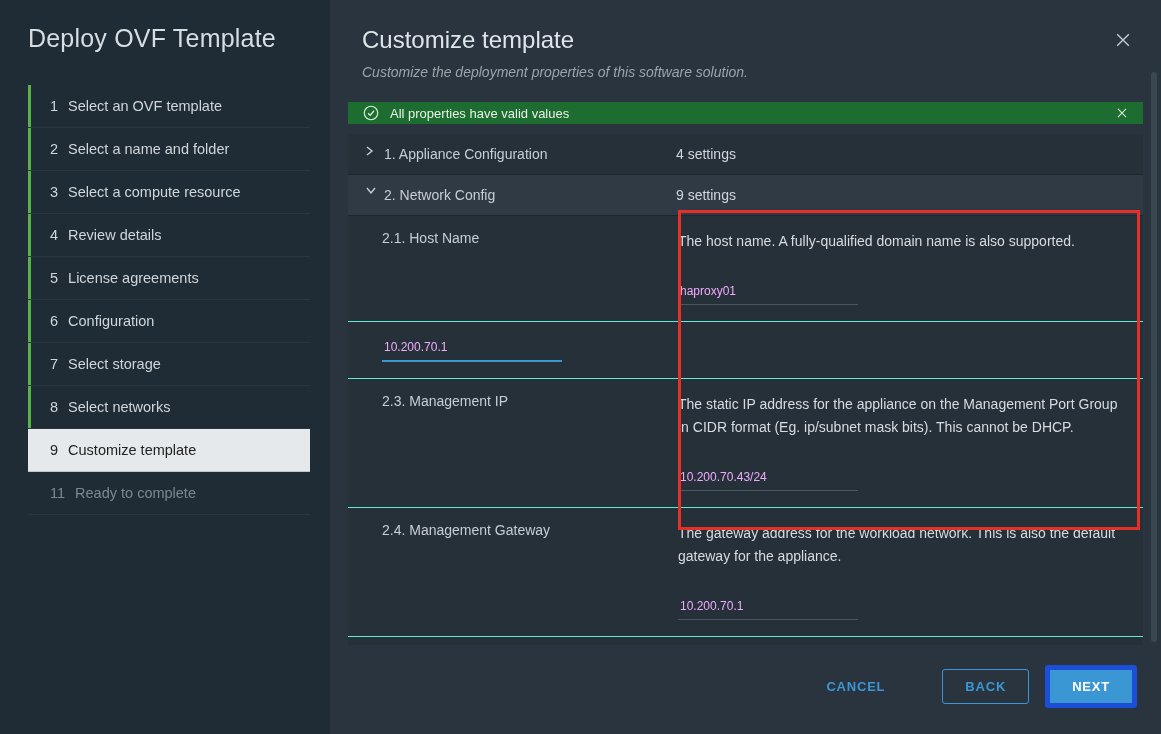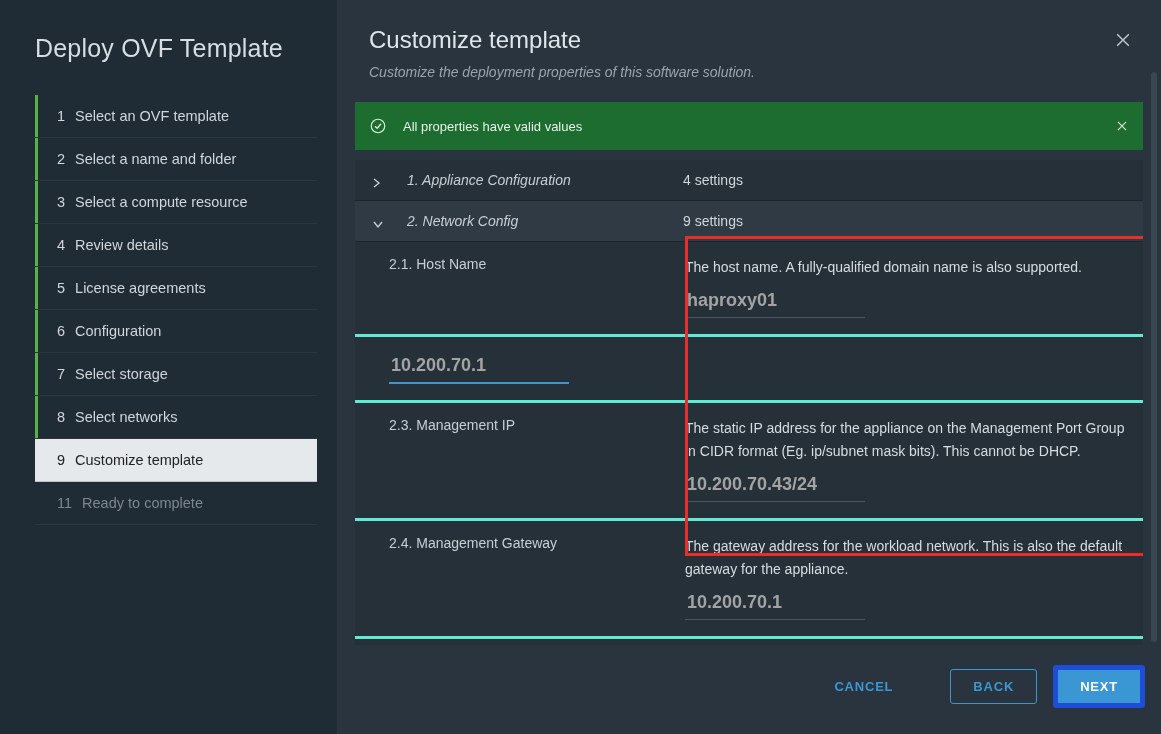--- a/index.html
+++ b/index.html
@@ -14,26 +14,25 @@
   }
   .modal {
     position: relative;
     width: 100%;
     height: 100%;
     display: flex;
     background: #1f2b35;
   }
   .sidebar {
     width: 330px;
-    padding: 34px 20px 20px 28px;
+    padding: 24px 20px 20px 28px;
     background: #1f2b35;
     display: flex;
     flex-direction: column;
     gap: 22px;
-    margin-left: 7px;
   }
   .wizard-title {
     font-size: 25px;
     font-weight: 300;
     color: #d6dee3;
     letter-spacing: 0.2px;
     margin-bottom: 10px;
   }
   .steps {
     display: flex;
@@ -92,27 +91,27 @@
     top: 30px;
     right: 24px;
     width: 24px;
     height: 24px;
     cursor: pointer;
     color: #c7ced4;
   }
   .valid-bar {
     margin: 16px 18px 0 18px;
     background: #1c6d2f;
-    height: 48px;
+    height: 22px;
     display: flex;
     align-items: center;
     padding: 0 14px;
     color: #eaf1ea;
     font-size: 13px;
-    gap: 16px;
+    gap: 10px;
     position: relative;
   }
   .valid-bar .bar-close {
     margin-left: auto;
     cursor: pointer;
   }
   .scroll-area {
     margin: 10px 18px 0 18px;
     flex: 1;
     overflow: auto;
@@ -120,62 +119,61 @@
     position: relative;
   }
   .cat {
     display: flex;
     align-items: center;
     padding: 12px 18px;
     border-bottom: 1px solid #1b2730;
     cursor: pointer;
     font-size: 14px;
   }
-  .cat .label { flex: 0 0 310px; display:flex; align-items:flex-end; gap:24px;font-style:italic; }
+  .cat .label { flex: 0 0 310px; display:flex; align-items:flex-start; gap:8px; }
   .cat .count { flex: 1; color: #d0d6da; }
   .cat.expanded { background: #2f3a44; }
   .chev { width: 10px; display:inline-block; }
   .prop-row {
     display: flex;
-    border-bottom: 3px solid #5eead4;
+    border-bottom: 1px solid #5eead4;
     padding: 14px 18px 16px 34px;
     font-size: 14px;
   }
   .prop-label {
     flex: 0 0 296px;
     color: #c7ced4;
   }
   .prop-value {
     flex: 1;
     display: flex;
     flex-direction: column;
-    gap: 8px;
+    gap: 28px;
   }
   .prop-desc {
     color: #d7dce0;
     line-height: 1.6;
   }
   .txt {
     width: 180px;
     background: transparent;
     border: none;
     border-bottom: 1px solid #4a5660;
-    color: #a3a3a3;
-    font-size: 18px;
+    color: #f0abfc;
+    font-size: 12px;
     padding: 4px 2px 6px 2px;
     outline: none;
-    font-weight: bold;
   }
   .txt.focus { border-bottom: 2px solid #3a97d3; }
   .footer {
     display: flex;
     justify-content: flex-end;
     align-items: center;
     gap: 16px;
-    padding: 20px 16px 26px 0;
+    padding: 20px 24px 26px 0;
     background: #29343e;
   }
   .btn {
     font-size: 13px;
     font-weight: 600;
     letter-spacing: 0.8px;
     padding: 9px 22px;
     border-radius: 3px;
     cursor: pointer;
     user-select: none;

